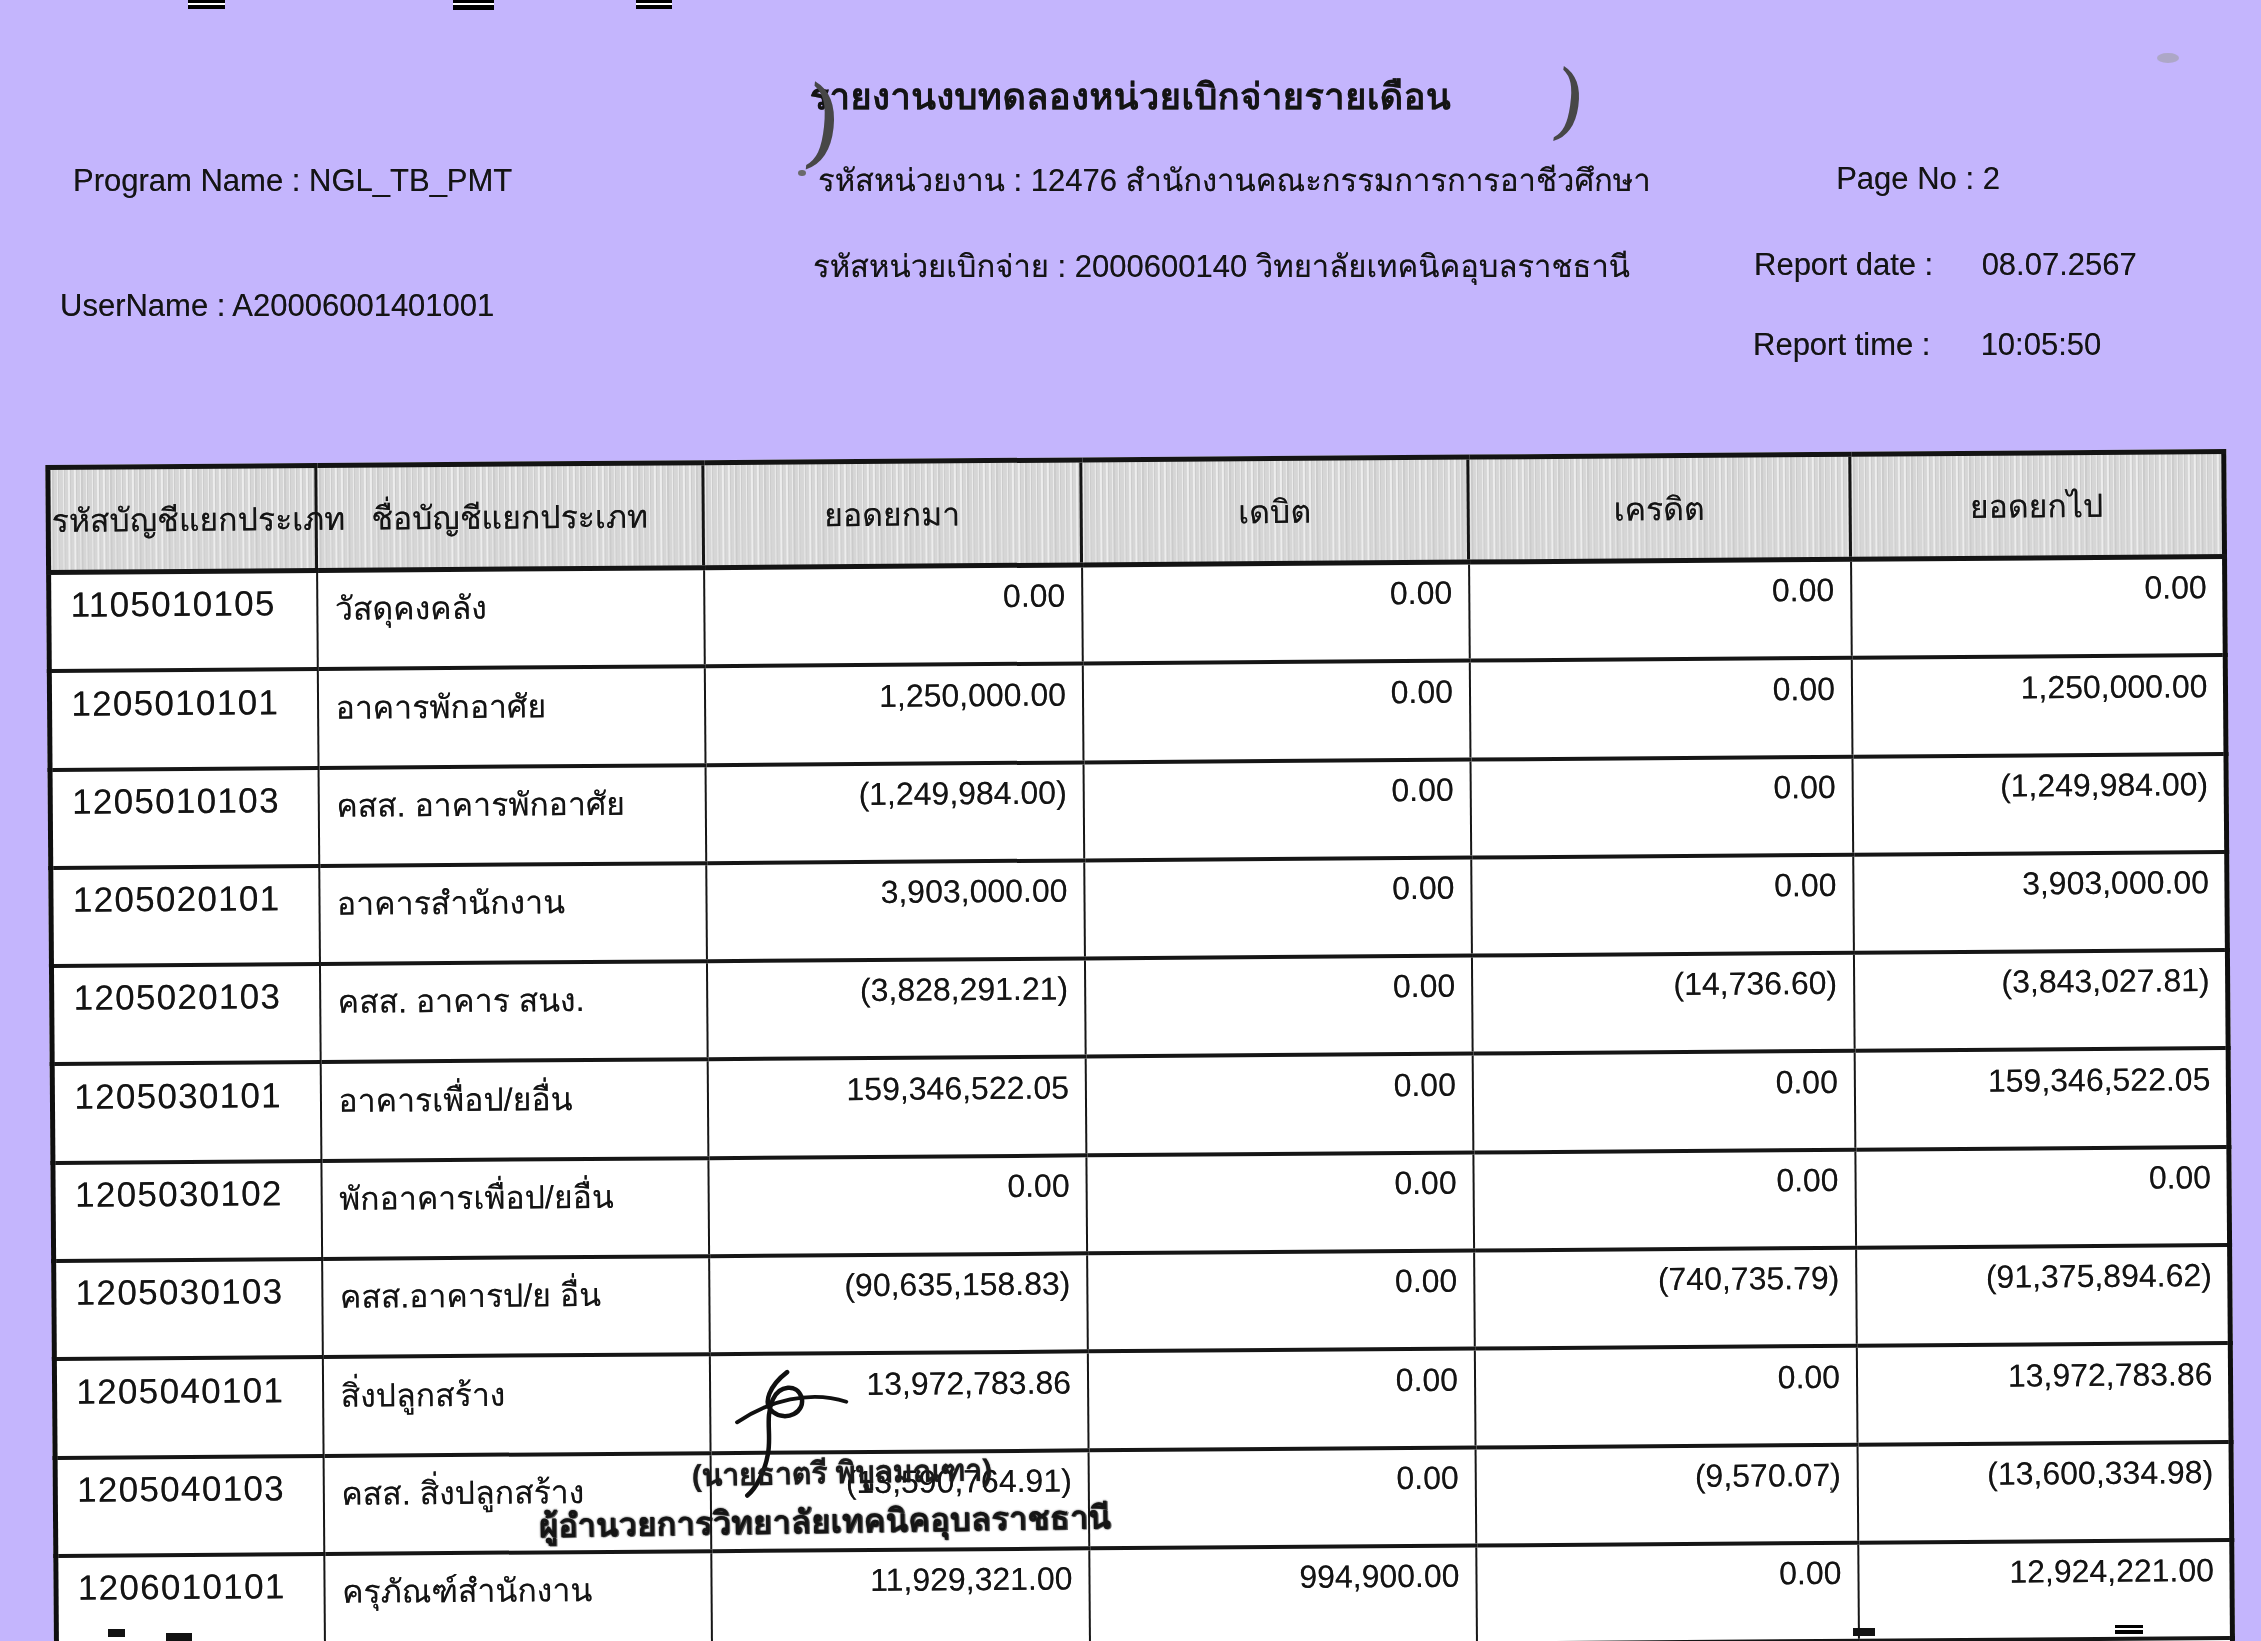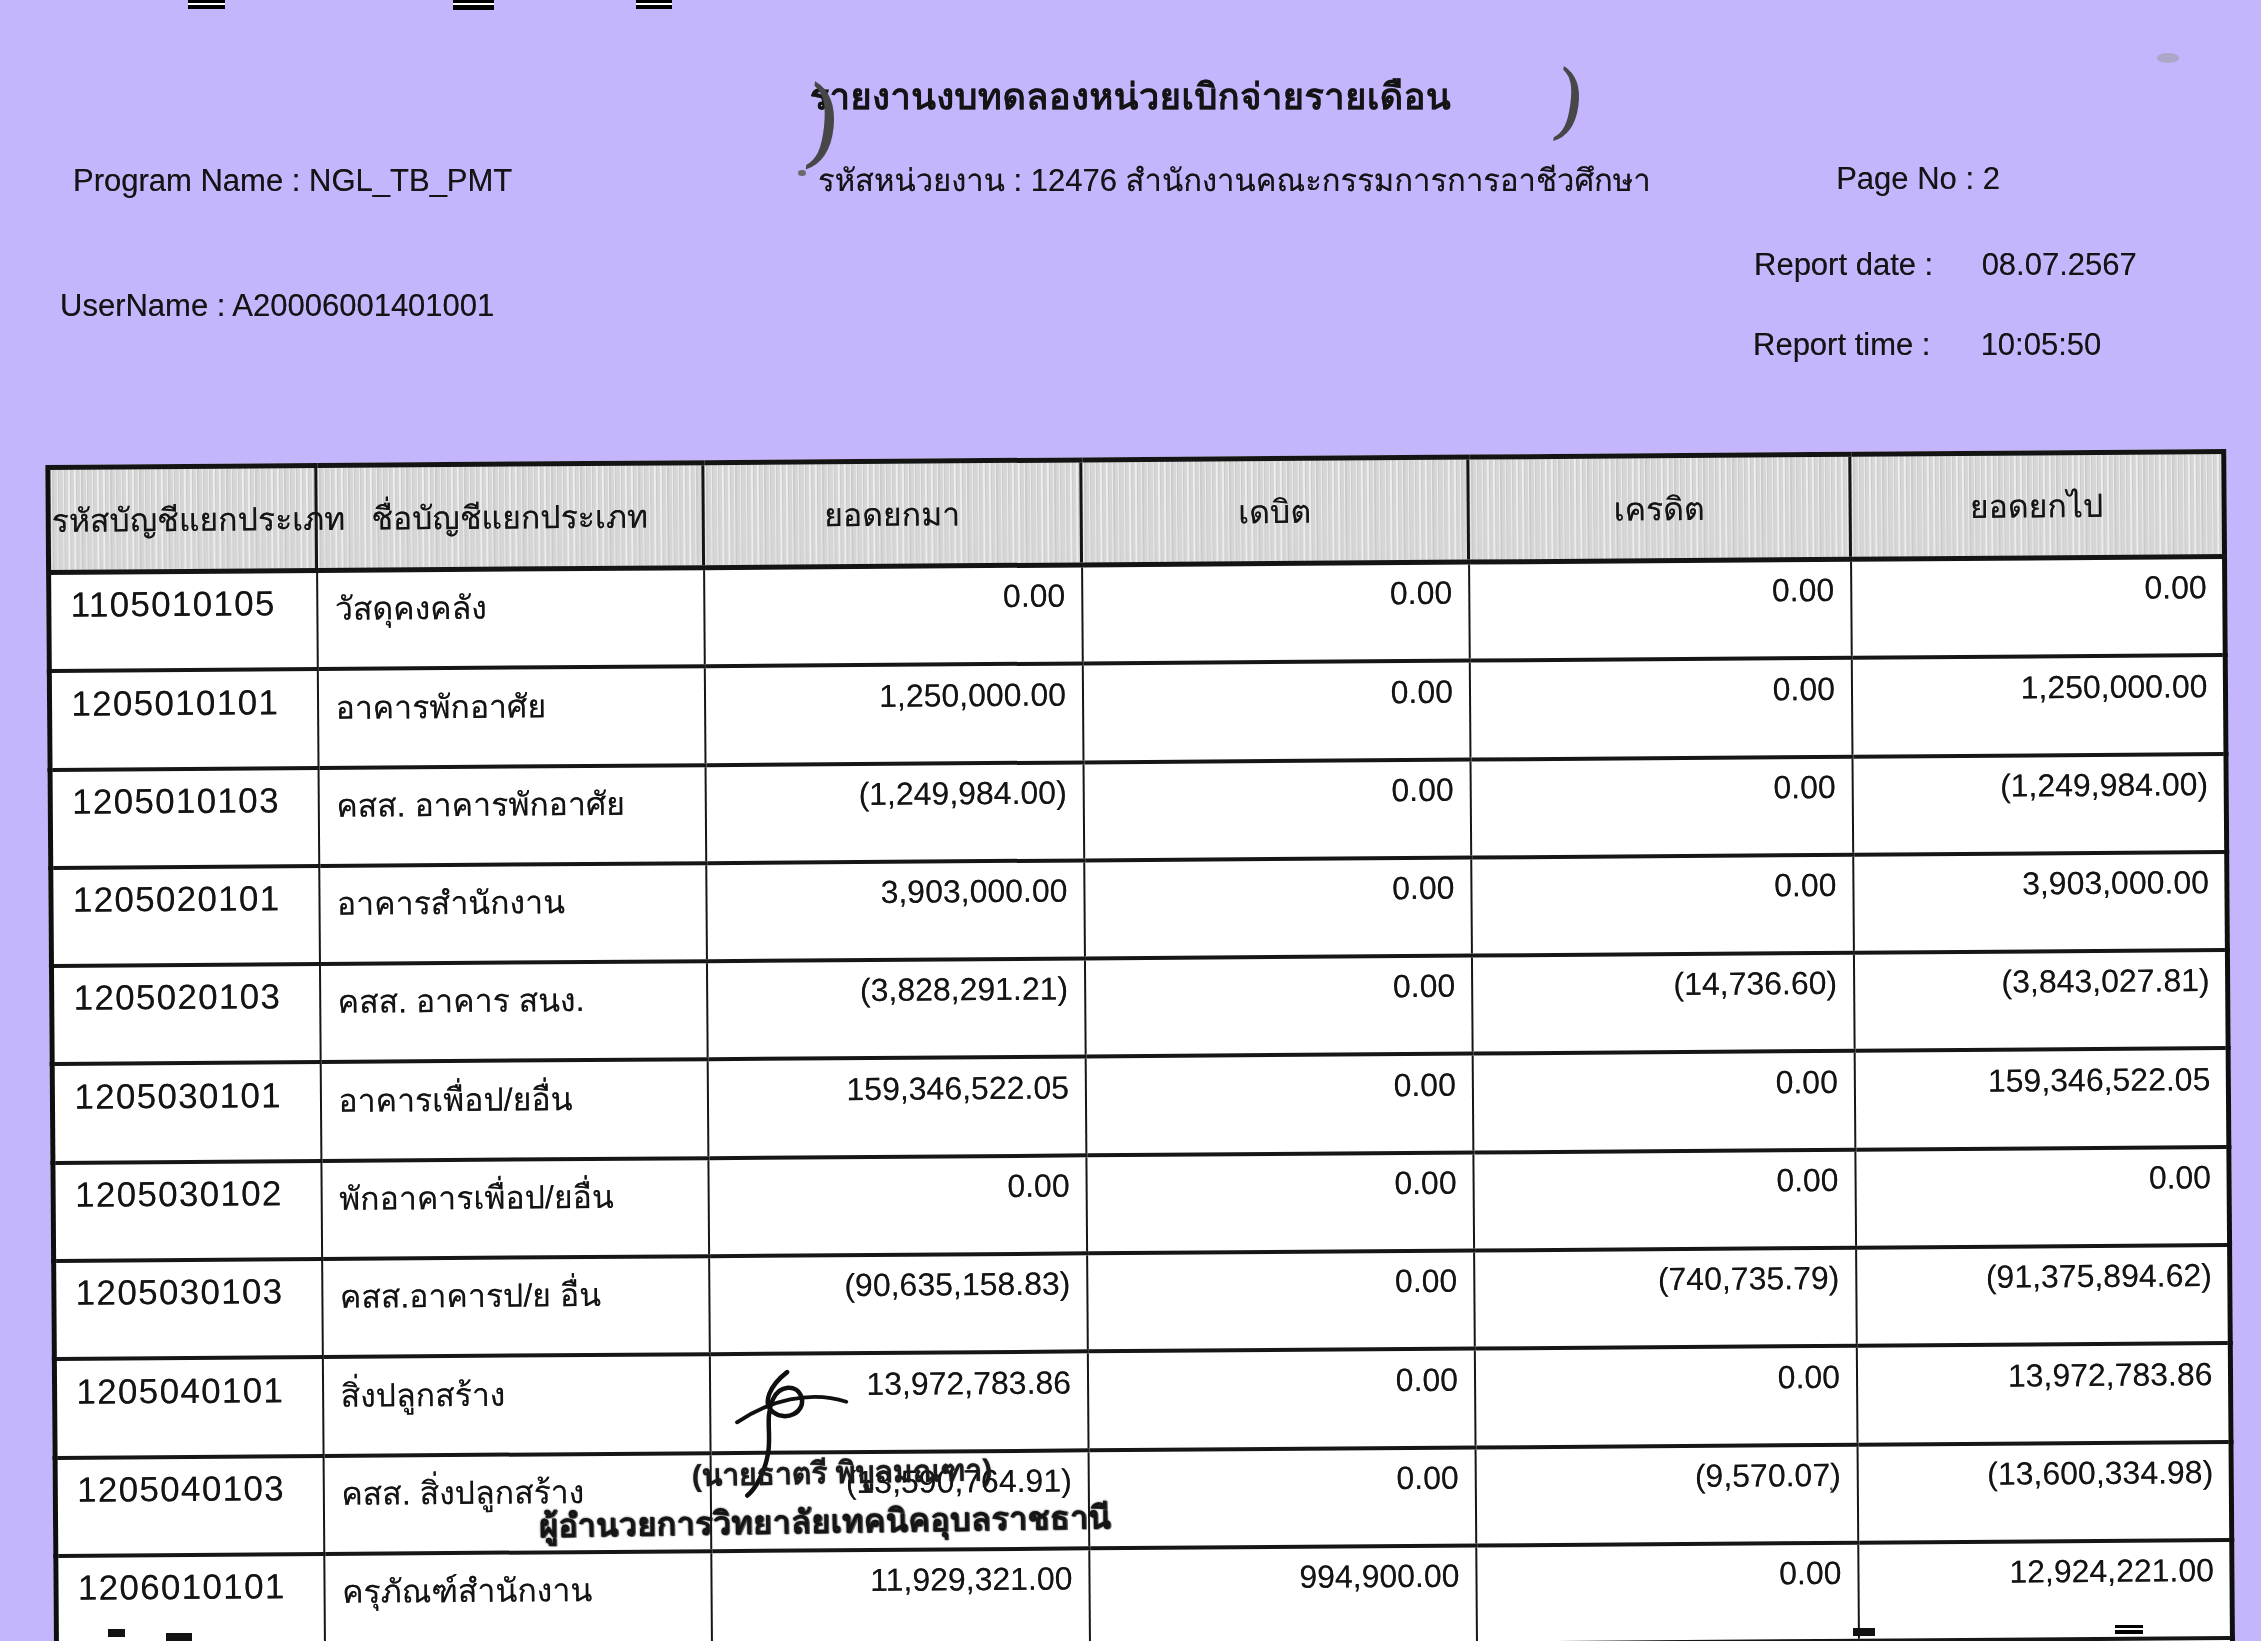--- a/index.html
+++ b/index.html
@@ -84,20 +84,24 @@
     <span>NGL_TB_PMT</span>
   </div>
   <div class="m-line ink" id="line-user">
     <span>UserName :</span>
     <span>A20006001401001</span>
   </div>
 
   <div class="m-line ink" id="line-agency">
     <span>รหัสหน่วยงาน :</span>
     <span>12476 สำนักงานคณะกรรมการการอาชีวศึกษา</span>
+  </div>
+  <div class="m-line ink" id="line-unit">
+    <span>รหัสหน่วยเบิกจ่าย :</span>
+    <span>2000600140 วิทยาลัยเทคนิคอุบลราชธานี</span>
   </div>
 
   <div class="m-line ink" id="line-page">
     <span class="rlbl">Page No :</span>
     <span>2</span>
   </div>
   <div class="m-line ink" id="line-date">
     <span class="rlbl">Report date :</span>
     <span>08.07.2567</span>
   </div>

